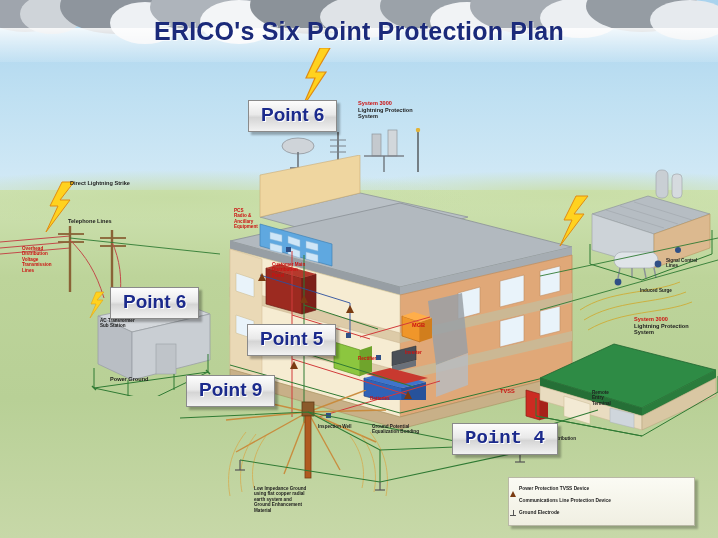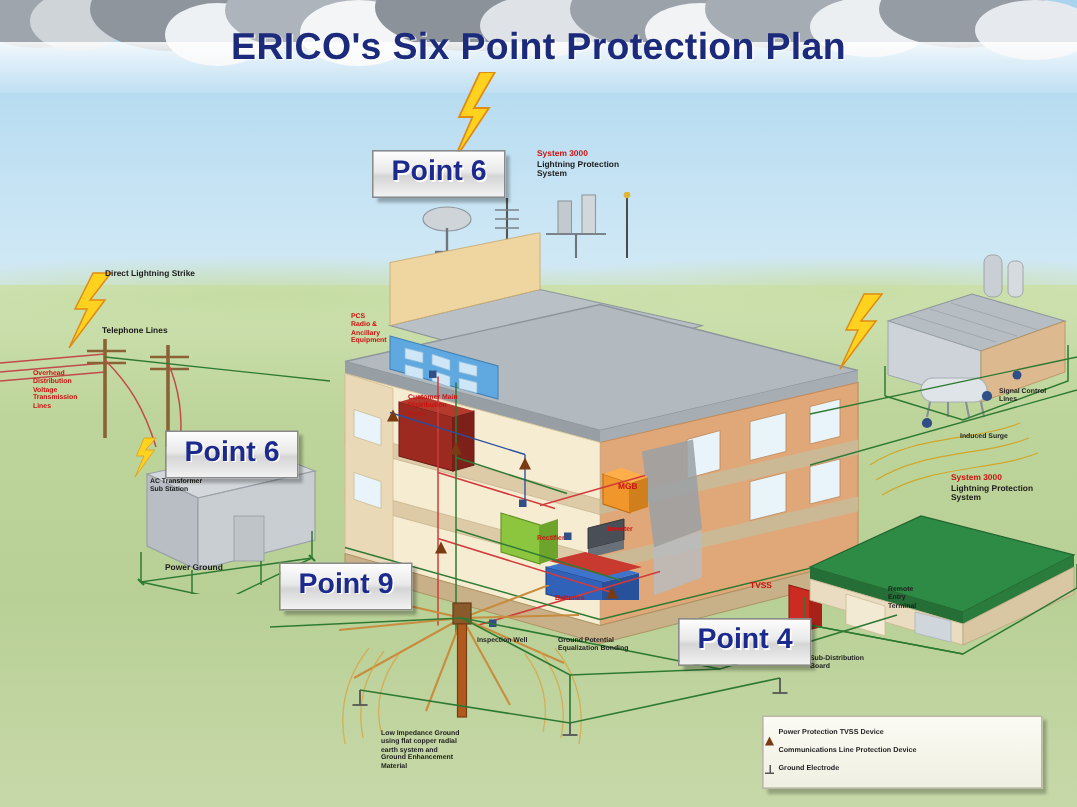--- a/index.html
+++ b/index.html
@@ -433,22 +433,23 @@
 System</div>
 
   <div class="ann" style="left:540px;top:436px;">Sub-Distribution
 Board</div>
   <div class="ann" style="left:592px;top:390px;">Remote
 Entry
 Terminal</div>
 
   <div class="pt" style="left:248px;top:100px;">Point 6</div>
   <div class="pt" style="left:110px;top:245px;margin-top:42px;">Point 6</div>
+  <div class="pt" style="left:247px;top:324px;">Point 5</div>
   <div class="pt" style="left:186px;top:375px;">Point 9</div>
-  <div class="pt" style="left:452px;top:412px;">Point 4</div>
+  <div class="pt" style="left:452px;top:423px;font-family:Liberation Mono, monospace;">Point 4</div>
 
   <div class="legend">
     <div class="lg-row" style="top:8px;">
       <span class="lg-ic"><span class="tri"></span></span>
       <span>Power Protection TVSS Device</span>
     </div>
     <div class="lg-row" style="top:20px;">
       <span class="lg-ic"><span class="sqr"></span></span>
       <span>Communications Line Protection Device</span>
     </div>

